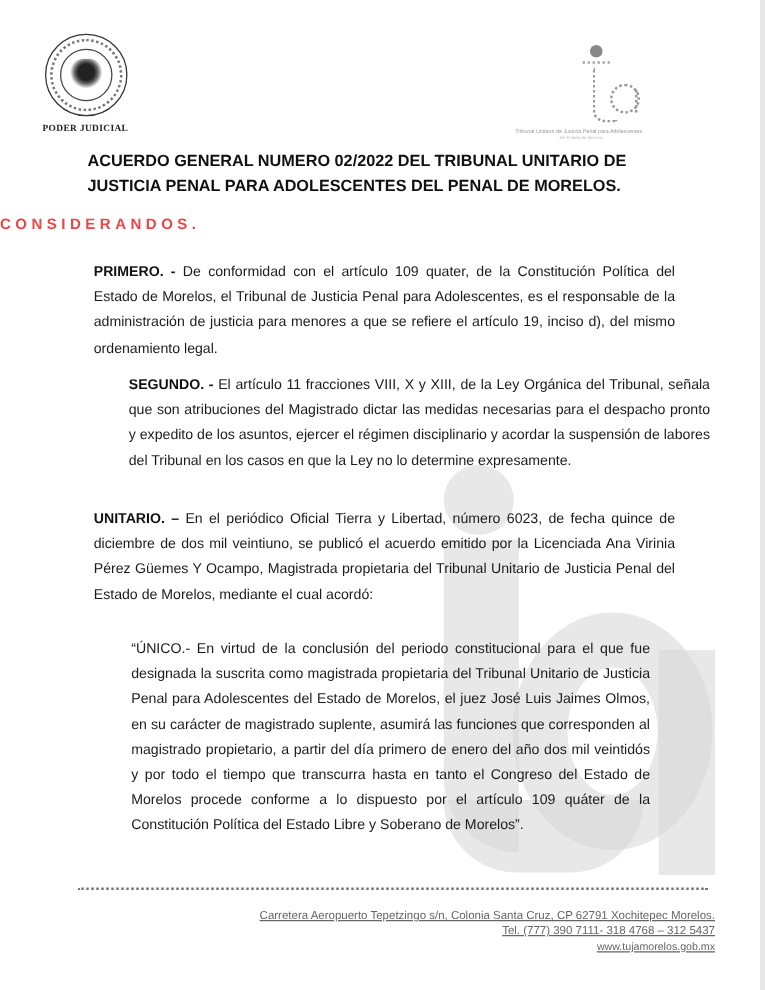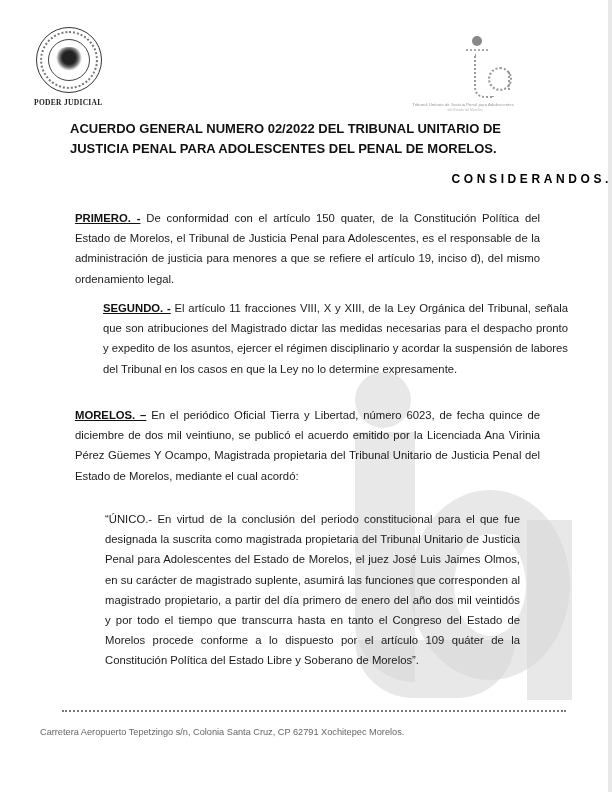--- a/index.html
+++ b/index.html
@@ -28,31 +28,31 @@
   
   .wm { position: absolute; background: #d6d6d6; opacity: 0.55; }
   .wm-dot { left: 355px; top: 372px; width: 56px; height: 56px; border-radius: 50%; }
   .wm-j { left: 355px; top: 432px; width: 60px; height: 250px; border-bottom-left-radius: 80px; border-bottom-right-radius: 0; }
   .wm-j-foot { left: 355px; top: 640px; width: 160px; height: 58px; border-bottom-left-radius: 60px; border-bottom-right-radius: 60px; }
   .wm-a-ring { position: absolute; left: 410px; top: 490px; width: 160px; height: 190px; border: 44px solid #d6d6d6; border-radius: 50%; opacity: 0.55; box-sizing: border-box; }
   .wm-a-stem { left: 527px; top: 520px; width: 45px; height: 180px; }
 
   
   .title { position: absolute; left: 70px; width: 470px; text-align: left; font-weight: bold; font-size: 13px; line-height: 20px; top: 119px; color: #111; }
-  .considerandos { position: absolute; left: 0; width: 612px; top: 172px; text-align: right; font-weight: bold; font-size: 12px; letter-spacing: 3.6px; color: #000000; }
+  .considerandos { position: absolute; left: 0; width: 612px; top: 172px; text-align: left; font-weight: bold; font-size: 12px; letter-spacing: 3.6px; color: #ef4444; }
   .para { position: absolute; left: 75px; width: 465px; font-size: 11.3px; line-height: 20.2px; text-align: justify; color: #1a1a1a; }
-  .para b { font-weight: bold; color: #111; text-decoration: underline; }
+  .para b { font-weight: bold; color: #111; }
   .p1 { top: 208px; }
   .p2 { top: 298px; margin-left: 28px; }
   .p3 { top: 405px; }
   .quote { position: absolute; left: 105px; width: 415px; top: 509px; font-size: 11.3px; line-height: 20.2px; text-align: justify; color: #1a1a1a; }
 
   
   .footer-rule { position: absolute; left: 62px; top: 710px; width: 504px; height: 2px; border-top: 2px dotted #777; }
-  .footer { position: absolute; left: 40px; width: 532px; text-align: left; font-size: 9.2px; color: #666; line-height: 12px; }
+  .footer { position: absolute; left: 40px; width: 532px; text-align: right; font-size: 9.2px; color: #666; line-height: 12px; text-decoration: underline; }
   .f1 { top: 726px; }
   .f2 { top: 738px; }
   .f3 { top: 751px; font-size: 8.5px; }
 </style>
 </head>
 <body>
 
 <div class="page">
   <div class="right-edge"></div>
 
@@ -80,23 +80,25 @@
   <div class="logo-caption">Tribunal Unitario de Justicia Penal para Adolescentes</div>
   <div class="logo-caption2">del Estado de Morelos</div>
 
   <div class="title">
     <div>ACUERDO GENERAL NUMERO 02/2022 DEL TRIBUNAL UNITARIO DE</div>
     <div>JUSTICIA PENAL PARA ADOLESCENTES DEL PENAL DE MORELOS.</div>
   </div>
 
   <div class="considerandos">CONSIDERANDOS.</div>
 
-  <div class="para p1"><b>PRIMERO. -</b><span> De conformidad con el artículo 150 quater, de la Constitución Política del Estado de Morelos, el Tribunal de Justicia Penal para Adolescentes, es el responsable de la administración de justicia para menores a que se refiere el artículo 19, inciso d), del mismo ordenamiento legal.</span></div>
+  <div class="para p1"><b>PRIMERO. -</b><span> De conformidad con el artículo 109 quater, de la Constitución Política del Estado de Morelos, el Tribunal de Justicia Penal para Adolescentes, es el responsable de la administración de justicia para menores a que se refiere el artículo 19, inciso d), del mismo ordenamiento legal.</span></div>
 
   <div class="para p2"><b>SEGUNDO. -</b><span> El artículo 11 fracciones VIII, X y XIII, de la Ley Orgánica del Tribunal, señala que son atribuciones del Magistrado dictar las medidas necesarias para el despacho pronto y expedito de los asuntos, ejercer el régimen disciplinario y acordar la suspensión de labores del Tribunal en los casos en que la Ley no lo determine expresamente.</span></div>
 
-  <div class="para p3"><b>MORELOS. –</b><span> En el periódico Oficial Tierra y Libertad, número 6023, de fecha quince de diciembre de dos mil veintiuno, se publicó el acuerdo emitido por la Licenciada Ana Virinia Pérez Güemes Y Ocampo, Magistrada propietaria del Tribunal Unitario de Justicia Penal del Estado de Morelos, mediante el cual acordó:</span></div>
+  <div class="para p3"><b>UNITARIO. –</b><span> En el periódico Oficial Tierra y Libertad, número 6023, de fecha quince de diciembre de dos mil veintiuno, se publicó el acuerdo emitido por la Licenciada Ana Virinia Pérez Güemes Y Ocampo, Magistrada propietaria del Tribunal Unitario de Justicia Penal del Estado de Morelos, mediante el cual acordó:</span></div>
 
   <div class="quote">“ÚNICO.- En virtud de la conclusión del periodo constitucional para el que fue designada la suscrita como magistrada propietaria del Tribunal Unitario de Justicia Penal para Adolescentes del Estado de Morelos, el juez José Luis Jaimes Olmos, en su carácter de magistrado suplente, asumirá las funciones que corresponden al magistrado propietario, a partir del día primero de enero del año dos mil veintidós y por todo el tiempo que transcurra hasta en tanto el Congreso del Estado de Morelos procede conforme a lo dispuesto por el artículo 109 quáter de la Constitución Política del Estado Libre y Soberano de Morelos”.</div>
 
   <div class="footer-rule"></div>
   <div class="footer f1">Carretera Aeropuerto Tepetzingo s/n, Colonia Santa Cruz, CP 62791 Xochitepec Morelos.</div>
+  <div class="footer f2">Tel. (777) 390 7111- 318 4768 – 312 5437</div>
+  <div class="footer f3">www.tujamorelos.gob.mx</div>
 </div>
 
 </body></html>

